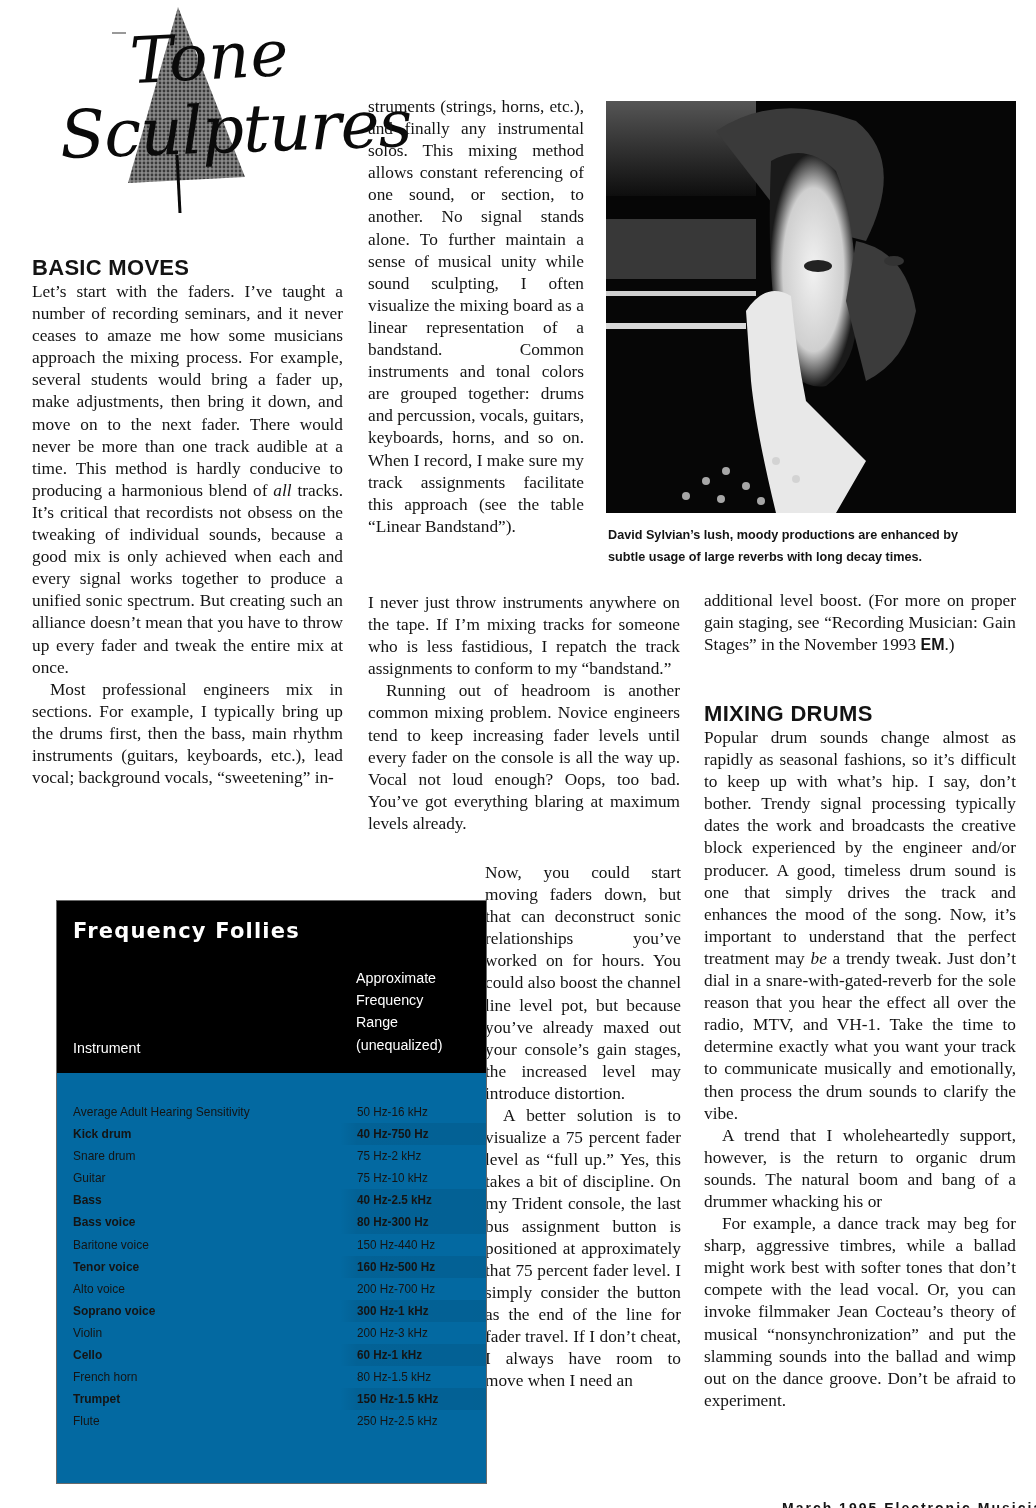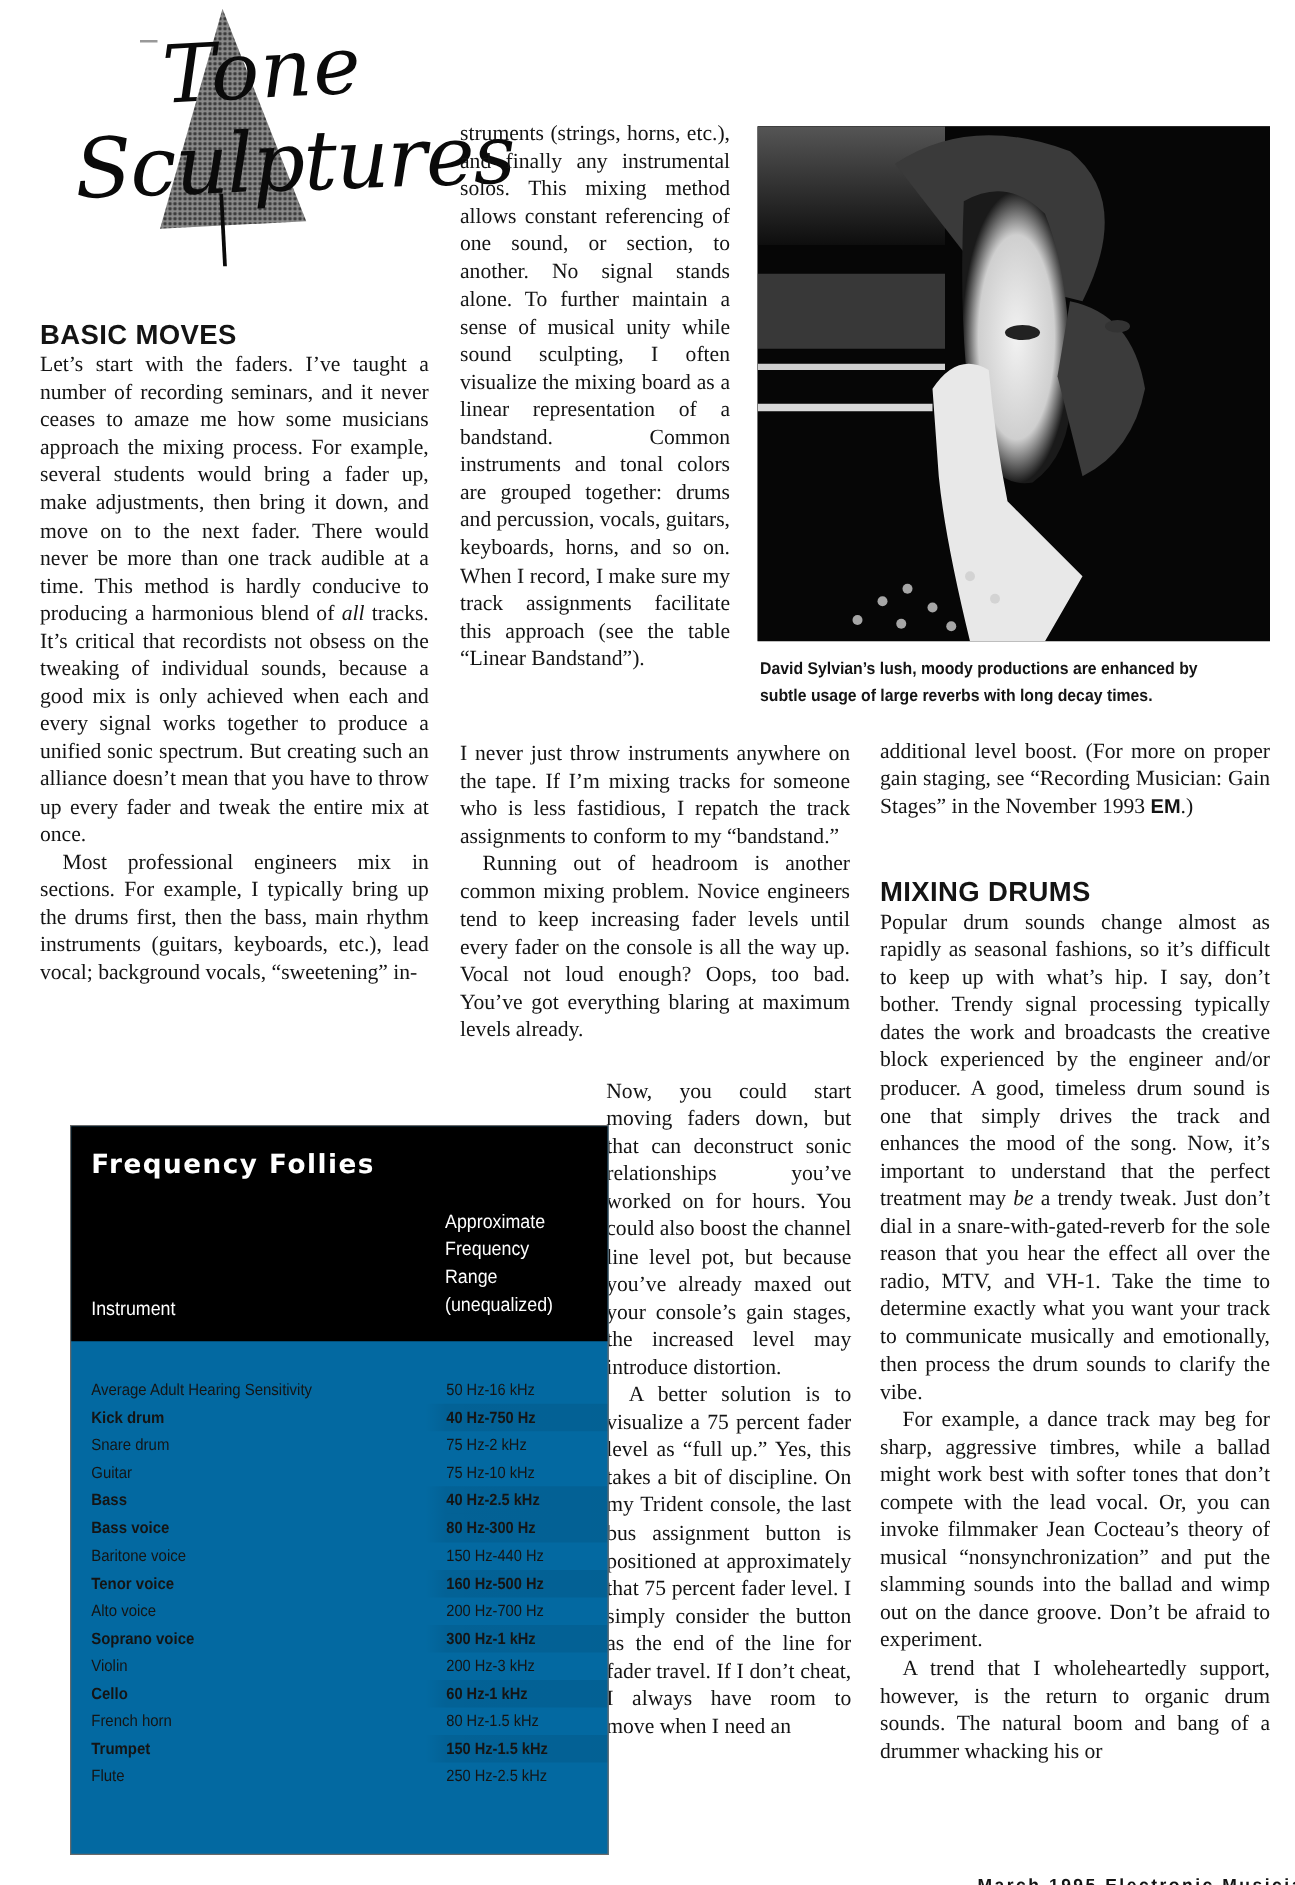--- a/index.html
+++ b/index.html
@@ -133,22 +133,22 @@
   <p class="indent">A better solution is to visualize a 75 percent fader level as “full up.” Yes, this takes a bit of discipline. On my Trident console, the last bus assignment button is positioned at approximately that 75 percent fader level. I simply consider the button as the end of the line for fader travel. If I don’t cheat, I always have room to move when I need an</p>
 </div>
 
 <div class="col col3b">
   <p><span>additional level boost. (For more on proper gain staging, see “Recording Musician: Gain Stages” in the November 1993 </span><b style="font-family:Liberation Sans, sans-serif;font-size:16px">EM</b><span>.)</span></p>
 </div>
 
 <div class="col col4">
   <div class="section-head" style="margin-top:-24px">MIXING DRUMS</div>
   <p><span>Popular drum sounds change almost as rapidly as seasonal fashions, so it’s difficult to keep up with what’s hip. I say, don’t bother. Trendy signal processing typically dates the work and broadcasts the creative block experienced by the engineer and/or producer. A good, timeless drum sound is one that simply drives the track and enhances the mood of the song. Now, it’s important to understand that the perfect treatment may </span><i>be</i><span> a trendy tweak. Just don’t dial in a snare-with-gated-reverb for the sole reason that you hear the effect all over the radio, MTV, and VH-1. Take the time to determine exactly what you want your track to communicate musically and emotionally, then process the drum sounds to clarify the vibe.</span></p>
+  <p class="indent">A trend that I wholeheartedly support, however, is the return to organic drum sounds. The natural boom and bang of a drummer whacking his or</p>
   <p class="indent">For example, a dance track may beg for sharp, aggressive timbres, while a ballad might work best with softer tones that don’t compete with the lead vocal. Or, you can invoke filmmaker Jean Cocteau’s theory of musical “nonsynchronization” and put the slamming sounds into the ballad and wimp out on the dance groove. Don’t be afraid to experiment.</p>
-  <p class="indent">A trend that I wholeheartedly support, however, is the return to organic drum sounds. The natural boom and bang of a drummer whacking his or</p>
 </div>
 
 <div class="table-box">
   <div class="table-head">
     <div class="table-title">Frequency Follies</div>
     <div class="th-instrument">Instrument</div>
     <div class="th-range">
       <div>Approximate</div>
       <div>Frequency</div>
       <div>Range</div>

